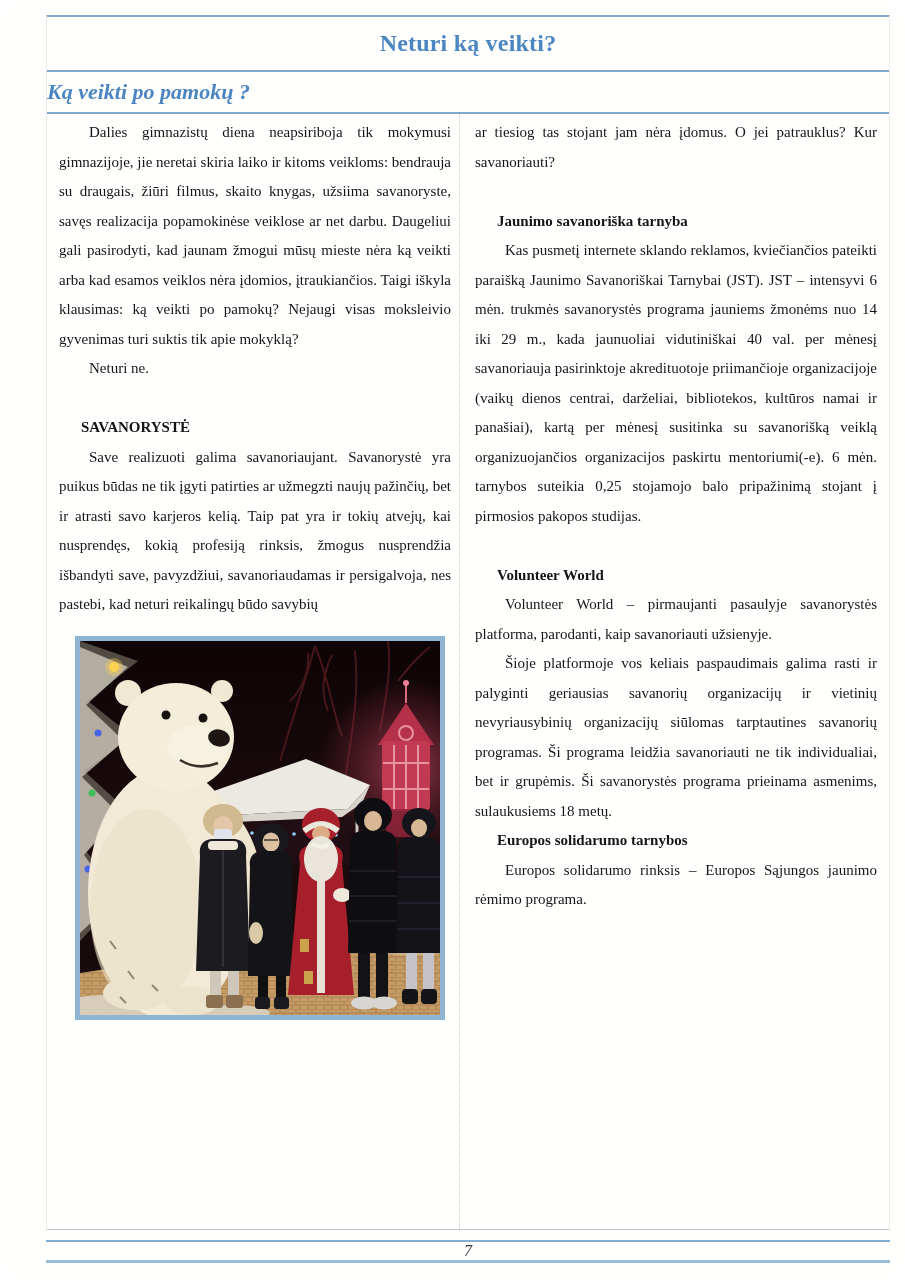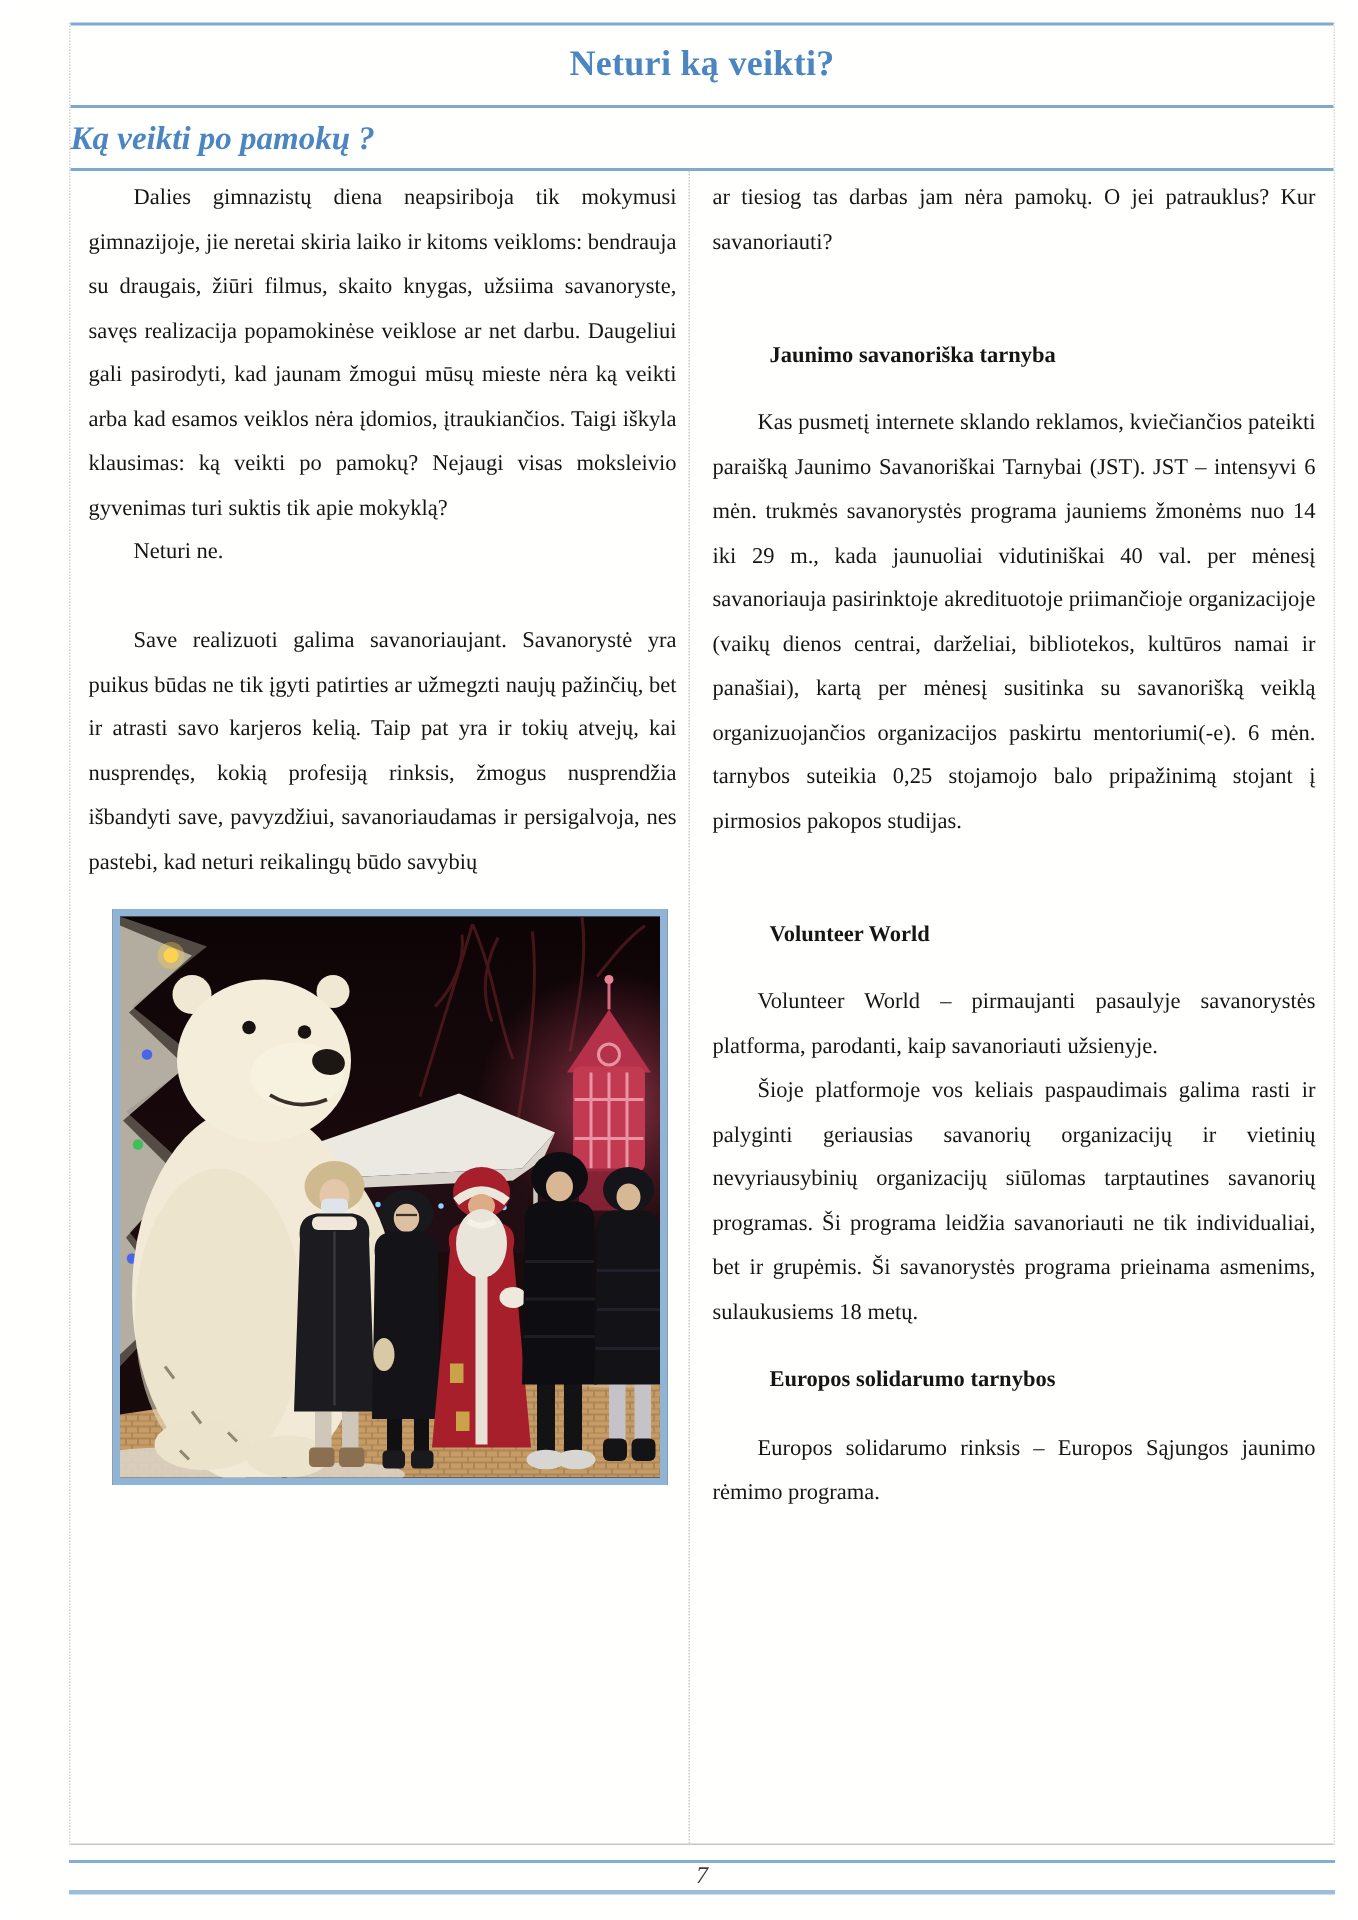--- a/index.html
+++ b/index.html
@@ -49,21 +49,21 @@
     width:413px;
     border-right:1px dotted #cbcbcb;
     padding-left:12px;padding-right:8px;
   }
   .col-right{
     width:429px;
     padding-left:15px;padding-right:12px;
   }
   .para{margin:0;text-indent:30px;}
   .para.noindent{text-indent:0;}
-  .subhead{margin:16px;font-weight:bold;text-indent:22px;text-align:left;}
+  .subhead{margin:0;font-weight:bold;text-indent:22px;text-align:left;}
   .spacer{height:29.5px;}
   .photo-frame{
     margin-top:16px;margin-left:16px;
     width:360px;height:374px;
     border:5px solid #8fb4d6;
     background:#120608;
   }
   .photo-frame svg{display:block;width:100%;height:100%;}
   .footer{
     position:absolute;left:46px;top:1240px;width:844px;
@@ -90,20 +90,21 @@
       <span class="page-subtitle">Ką veikti po pamokų ?</span>
     </div>
     <div class="rule thick"></div>
 
     <div class="columns">
 
       <div class="col col-left">
         <p class="para">Dalies gimnazistų diena neapsiriboja tik mokymusi gimnazijoje, jie neretai skiria laiko ir kitoms veikloms: bendrauja su draugais, žiūri filmus, skaito knygas, užsiima savanoryste, savęs realizacija popamokinėse veiklose ar net darbu. Daugeliui gali pasirodyti, kad jaunam žmogui mūsų mieste nėra ką veikti arba kad esamos veiklos nėra įdomios, įtraukiančios. Taigi iškyla klausimas: ką veikti po pamokų? Nejaugi visas moksleivio gyvenimas turi suktis tik apie mokyklą?</p>
         <p class="para">Neturi ne.</p>
         <div class="spacer"></div>
+        <p class="subhead">SAVANORYSTĖ</p>
         <p class="para">Save realizuoti galima savanoriaujant. Savanorystė yra puikus būdas ne tik įgyti patirties ar užmegzti naujų pažinčių, bet ir atrasti savo karjeros kelią. Taip pat yra ir tokių atvejų, kai nusprendęs, kokią profesiją rinksis, žmogus nusprendžia išbandyti save, pavyzdžiui, savanoriaudamas ir persigalvoja, nes pastebi, kad neturi reikalingų būdo savybių</p>
 
         <div class="photo-frame" title="Night Christmas market photo: giant polar bear mascot, Santa Claus and four people in winter coats, white tent and red illuminated tower">
           <svg viewBox="0 0 360 374" preserveAspectRatio="none">
             <defs>
               <linearGradient id="night" x1="0" y1="0" x2="0" y2="1">
                 <stop offset="0" stop-color="#0d0406"></stop>
                 <stop offset="0.55" stop-color="#1c0b0d"></stop>
                 <stop offset="1" stop-color="#150a0a"></stop>
               </linearGradient>
@@ -268,21 +269,21 @@
                 <line x1="318" y1="236" x2="360" y2="236"></line>
                 <line x1="318" y1="262" x2="360" y2="262"></line>
                 <line x1="317" y1="288" x2="360" y2="288"></line>
               </g>
             </g>
           </svg>
         </div>
       </div>
 
       <div class="col col-right">
-        <p class="para noindent">ar tiesiog tas darbas jam nėra pamokų. O jei patrauklus? Kur savanoriauti?</p>
+        <p class="para noindent">ar tiesiog tas stojant jam nėra įdomus. O jei patrauklus? Kur savanoriauti?</p>
         <div class="spacer"></div>
         <p class="subhead">Jaunimo savanoriška tarnyba</p>
         <p class="para">Kas pusmetį internete sklando reklamos, kviečiančios pateikti paraišką Jaunimo Savanoriškai Tarnybai (JST). JST – intensyvi 6 mėn. trukmės savanorystės programa jauniems žmonėms nuo 14 iki 29 m., kada jaunuoliai vidutiniškai 40 val. per mėnesį savanoriauja pasirinktoje akredituotoje priimančioje organizacijoje (vaikų dienos centrai, darželiai, bibliotekos, kultūros namai ir panašiai), kartą per mėnesį susitinka su savanorišką veiklą organizuojančios organizacijos paskirtu mentoriumi(-e). 6 mėn. tarnybos suteikia 0,25 stojamojo balo pripažinimą stojant į pirmosios pakopos studijas.</p>
         <div class="spacer"></div>
         <p class="subhead">Volunteer World</p>
         <p class="para">Volunteer World – pirmaujanti pasaulyje savanorystės platforma, parodanti, kaip savanoriauti užsienyje.</p>
         <p class="para">Šioje platformoje vos keliais paspaudimais galima rasti ir palyginti geriausias savanorių organizacijų ir vietinių nevyriausybinių organizacijų siūlomas tarptautines savanorių programas. Ši programa leidžia savanoriauti ne tik individualiai, bet ir grupėmis. Ši savanorystės programa prieinama asmenims, sulaukusiems 18 metų.</p>
         <p class="subhead">Europos solidarumo tarnybos</p>
         <p class="para">Europos solidarumo rinksis – Europos Sąjungos jaunimo rėmimo programa.</p>
       </div>

